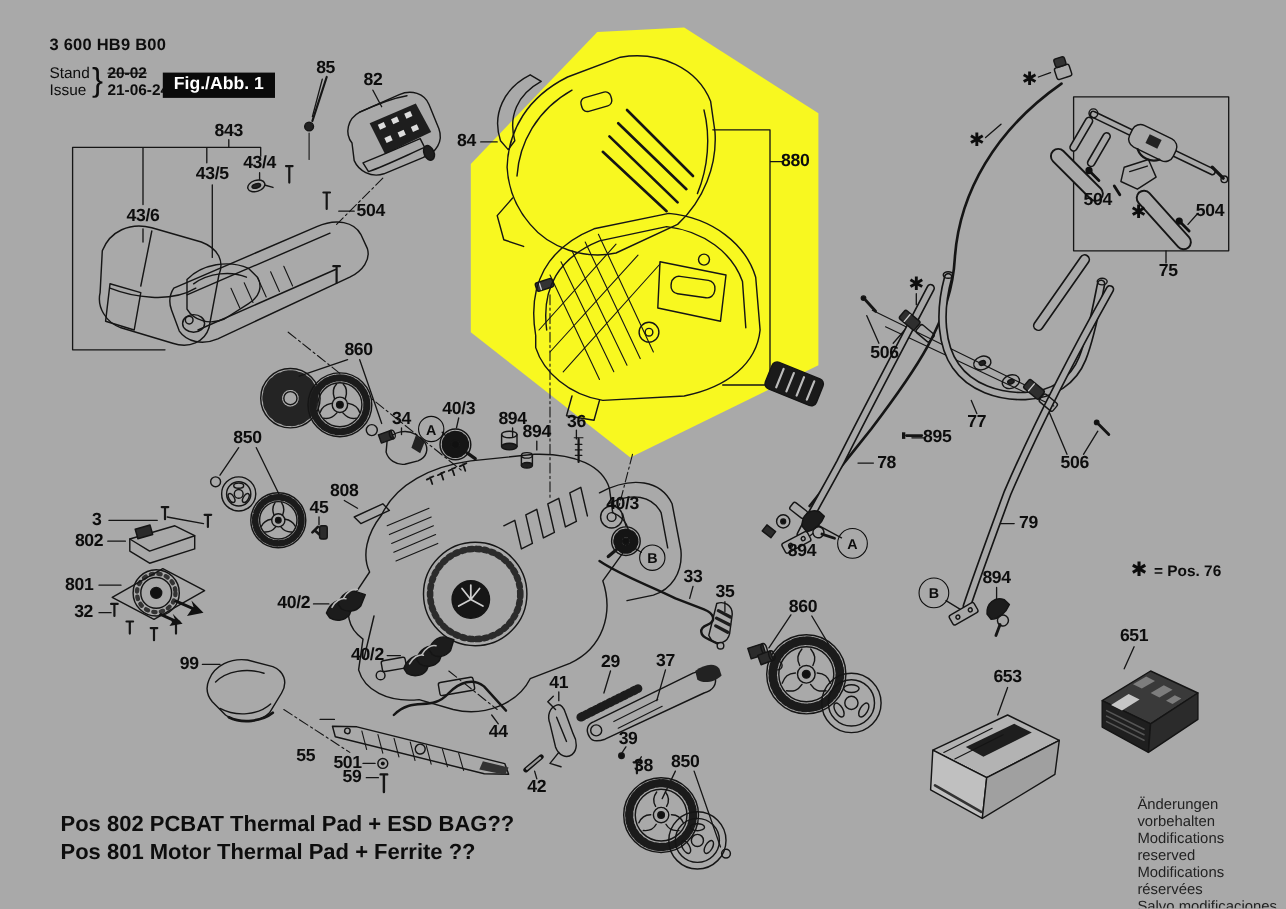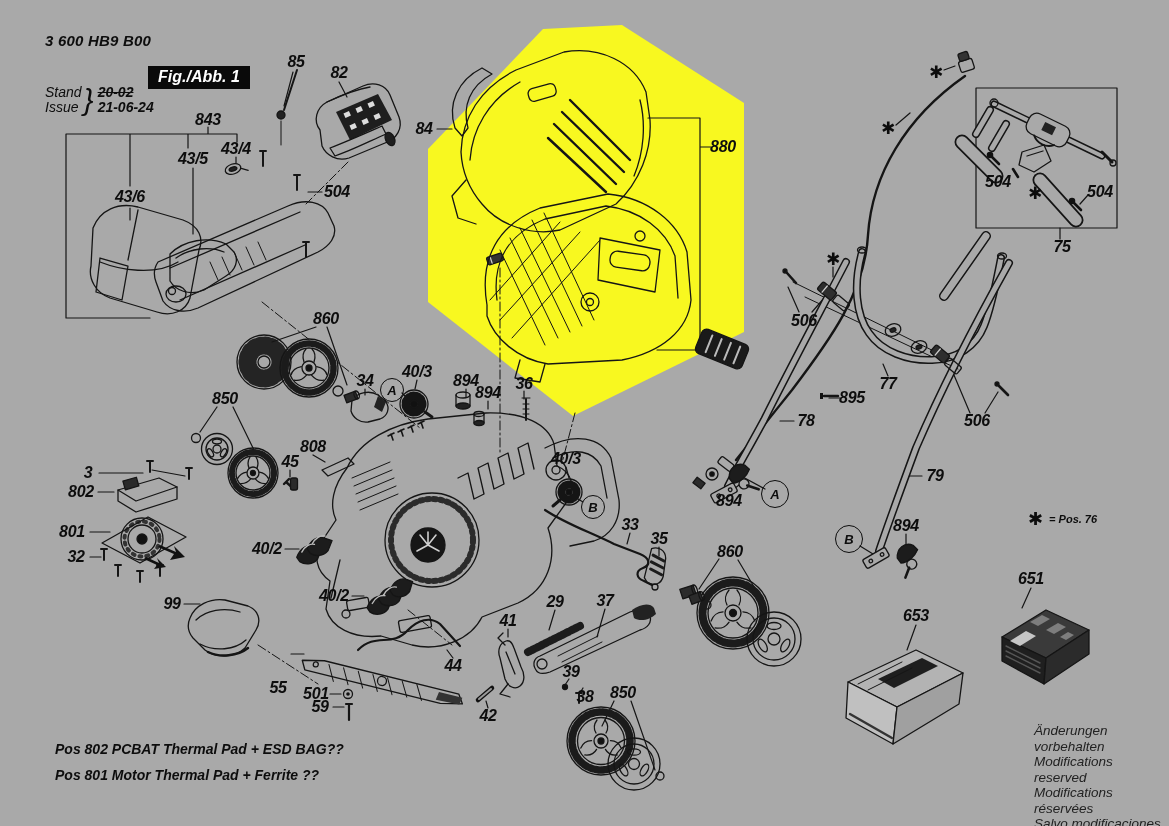--- a/index.html
+++ b/index.html
@@ -1,40 +1,40 @@
 <!DOCTYPE html>
 <html><head>
 <meta charset="utf-8">
 <style>
   html,body{margin:0;padding:0;background:#a9a9a9;}
   .stage{position:relative;width:1169px;height:826px;background:#a9a9a9;overflow:hidden;
-         font-family:"Liberation Sans",sans-serif;color:#0d0d0d;font-style:italic;}
+         font-family:"Liberation Sans",sans-serif;color:#0d0d0d;}
   .stage svg{position:absolute;left:0;top:0;}
   .layer{position:absolute;left:0;top:0;width:100%;height:100%;pointer-events:none;}
   .callout{position:absolute;transform:translate(-50%,-50%);font-weight:bold;font-size:16px;
            letter-spacing:-0.3px;white-space:nowrap;color:#0d0d0d;}
   .star-marker{position:absolute;transform:translate(-50%,-50%);font-family:"DejaVu Sans",sans-serif;
            font-weight:bold;font-size:17px;color:#0d0d0d;}
   .ref-circle{position:absolute;transform:translate(-50%,-50%);border:1.7px solid #0d0d0d;
            border-radius:50%;display:flex;align-items:center;justify-content:center;
            font-weight:bold;font-size:13px;color:#0d0d0d;}
   .header{position:absolute;left:45px;top:32px;}
   .part-number{font-size:15px;font-weight:bold;letter-spacing:0.2px;}
   .issue-row{display:flex;align-items:flex-end;margin-top:10px;}
   .issue-col div{font-size:14px;line-height:15px;}
   .brace{font-size:30px;font-weight:normal;margin:0 4px 0 2px;line-height:30px;}
   .date-col div{font-size:14px;line-height:15px;font-weight:bold;}
-  .date-old{text-decoration:line-through;margin-top:26px;}
+  .date-old{text-decoration:line-through;}
   .fig-box{position:absolute;left:148px;top:66px;background:#0a0a0a;color:#fff;
            font-size:16px;font-weight:bold;padding:2px 10px 3px 10px;}
-  .notes-left{position:absolute;left:55px;top:736px;font-weight:bold;font-size:14px;line-height:26px;}
+  .notes-left{position:absolute;left:55px;top:736px;font-weight:bold;font-size:20px;line-height:26px;}
   .notes-right{position:absolute;left:1034px;top:723px;font-size:13.5px;line-height:15.5px;color:#222;}
   .legend{position:absolute;left:1028px;top:508px;display:flex;align-items:center;gap:6px;}
   .legend .star{font-family:"DejaVu Sans",sans-serif;font-weight:bold;font-size:18px;}
-  .legend .txt{font-weight:bold;font-size:11px;}
+  .legend .txt{font-weight:bold;font-size:14px;}
 </style>
 </head>
 <body>
 
 <div class="stage">
 
 <svg width="1169" height="826" viewBox="0 0 1169 826">
 
   <polygon points="543,29 622,25 744,103 744,332 573,416 428,302 428,149" fill="#f8f820"></polygon>
 

